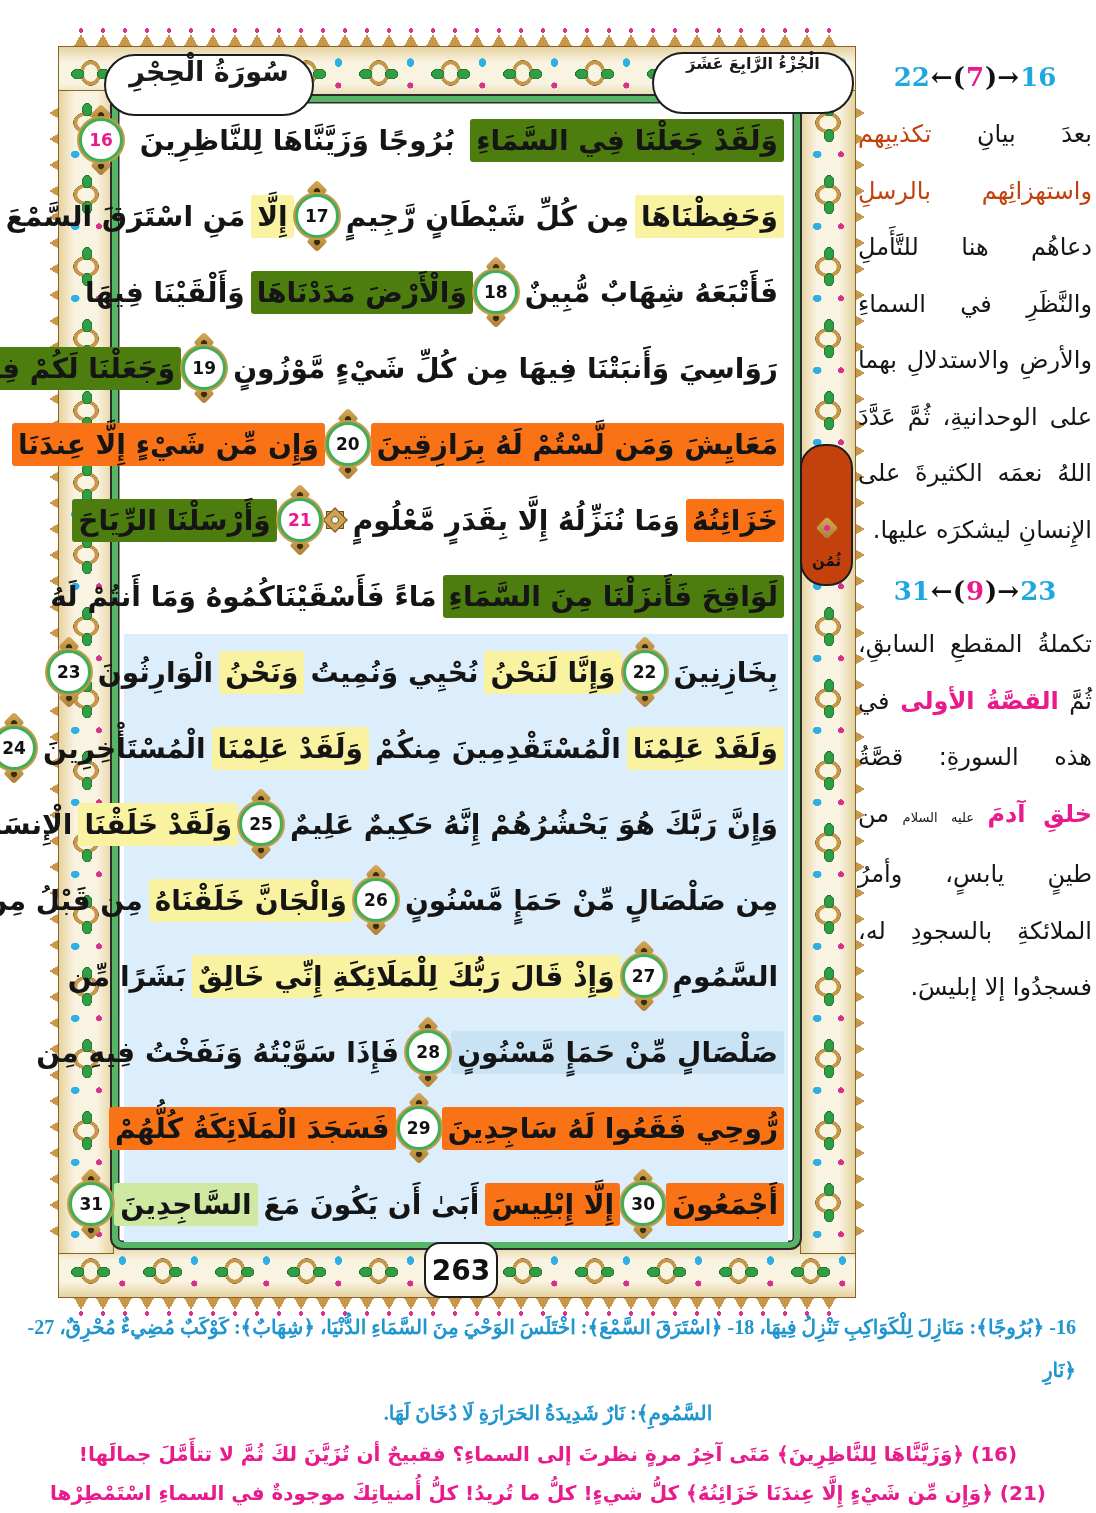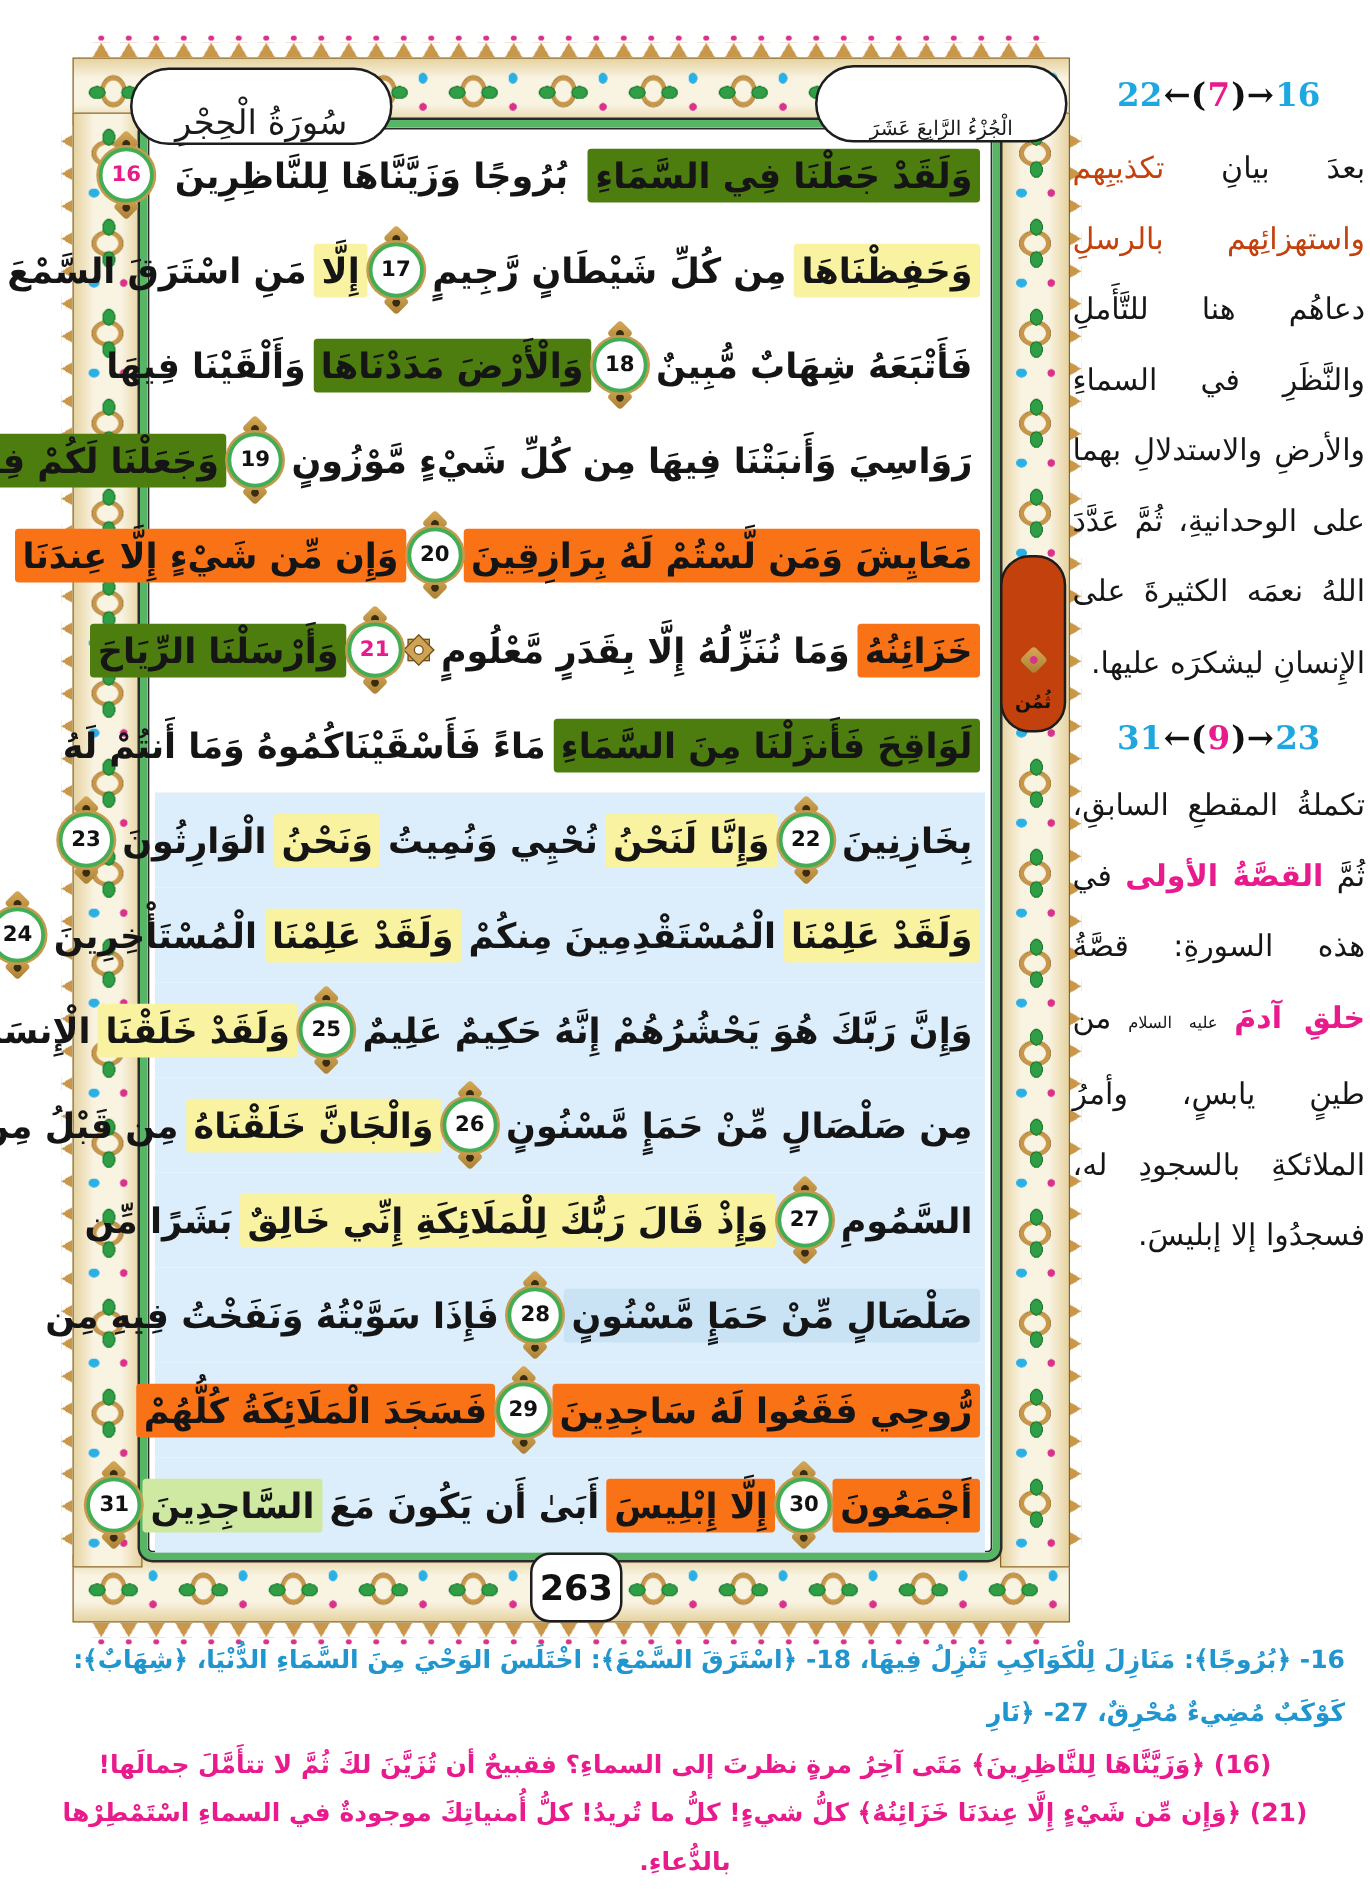--- a/index.html
+++ b/index.html
@@ -47,22 +47,22 @@
     background:conic-gradient(from 60deg at 0% 50%,#c8974a 0 60deg,transparent 0) 0 0/9px 26px repeat-y;}
   .crest-right{top:54px;bottom:54px;right:-9px;width:9px;
     background:conic-gradient(from 240deg at 100% 50%,#c8974a 0 60deg,transparent 0) 0 0/9px 26px repeat-y;}
 
   #green-frame{position:absolute;left:54px;right:56px;top:50px;bottom:50px;
     border:6px solid #56b665;border-radius:10px;background:#ffffff;
     box-shadow:0 0 0 2px #2b2b2b, inset 0 0 0 1.5px #2b2b2b;}
 
   
   .cartouche{position:absolute;background:#fff;border:2.5px solid #1d1d1d;border-radius:32px;
-    display:flex;align-items:flex-end;justify-content:center;z-index:5;
-    font-weight:normal;color:#1a1a1a;}
+    display:flex;align-items:flex-start;justify-content:center;z-index:5;
+    font-weight:bold;color:#1a1a1a;}
   #surah-cart{left:46px;top:8px;width:206px;height:58px;font-size:27px;}
   #juz-cart{right:2px;top:6px;width:198px;height:58px;font-size:16px;}
 
   
   #thumn{position:absolute;right:3px;top:398px;width:53px;height:142px;background:#c2410c;
     border:2.5px solid #1d1d1d;border-radius:24px;z-index:5;display:flex;flex-direction:column;
     align-items:center;justify-content:flex-end;padding-bottom:14px;box-sizing:border-box;}
   #thumn .orn{width:16px;height:16px;background:linear-gradient(135deg,#d8ab58,#a87e34);
     transform:rotate(45deg);border-radius:3px;margin-bottom:16px;position:relative;}
   #thumn .orn::after{content:"";position:absolute;inset:5px;background:#d9328b;border-radius:50%;}
@@ -112,21 +112,21 @@
   #range1{margin-bottom:14px;}
   #range2{margin:18px 0 10px;}
   .cpara{font-size:24px;line-height:56.5px;color:#161616;text-align:justify;font-weight:500;}
   .cpara .blue{color:#c2410c;}
   .cpara .magenta{color:#e81a8c;font-weight:bold;}
   .cpara .small{font-size:13px;}
 
   
   #footnotes{position:absolute;left:20px;right:20px;top:1306px;direction:rtl;}
   .fn{font-weight:bold;}
-  .fn-blue{color:#2095ce;font-size:20px;line-height:43px;}
+  .fn-blue{color:#2095ce;font-size:20px;line-height:43px;font-family:Liberation Serif, serif;}
   .fn-pink{color:#e81a8c;font-size:20px;line-height:39px;}
   .al-right{text-align:right;}
   .al-center{text-align:center;}
 </style>
 </head>
 <body>
 
 <div id="frame">
   <div class="crest crest-top"></div>
   <div class="crest crest-bottom"></div>
@@ -330,15 +330,16 @@
       <span>←(</span>
       <span class="mg">9</span>
       <span>)→</span>
       <span class="cy">23</span>
   </div>
   <div id="para2" class="cpara"><span class="">تكملةُ المقطعِ السابقِ، ثُمَّ </span><span class="magenta">القصَّةُ الأولى</span><span class=""> في هذه السورةِ: قصَّةُ </span><span class="magenta">خلقِ آدمَ</span><span class=" small"> عليه السلام </span><span class="">من طينٍ يابسٍ، وأمرُ الملائكةِ بالسجودِ له، فسجدُوا إلا إبليسَ.</span></div>
 </div>
 
 <div id="footnotes">
   <div class="fn fn-blue al-right">16- ﴿بُرُوجًا﴾: مَنَازِلَ لِلْكَوَاكِبِ تَنْزِلُ فِيهَا، 18- ﴿اسْتَرَقَ السَّمْعَ﴾: اخْتَلَسَ الوَحْيَ مِنَ السَّمَاءِ الدُّنْيَا، ﴿شِهَابٌ﴾: كَوْكَبٌ مُضِيءٌ مُحْرِقٌ، 27- ﴿نَارِ</div>
+  <div class="fn fn-blue al-center">السَّمُومِ﴾: نَارٌ شَدِيدَةُ الحَرَارَةِ لَا دُخَانَ لَهَا.</div>
   <div class="fn fn-pink al-center">(16) ﴿وَزَيَّنَّاهَا لِلنَّاظِرِينَ﴾ مَتَى آخِرُ مرةٍ نظرتَ إلى السماءِ؟ فقبيحٌ أن تُزَيَّنَ لكَ ثُمَّ لا تتأَمَّلَ جمالَها!</div>
   <div class="fn fn-pink al-center">(21) ﴿وَإِن مِّن شَيْءٍ إِلَّا عِندَنَا خَزَائِنُهُ﴾ كلُّ شيءٍ! كلُّ ما تُريدُ! كلُّ أُمنياتِكَ موجودةٌ في السماءِ اسْتَمْطِرْها بالدُّعاءِ.</div>
 </div>
 
 </body></html>

